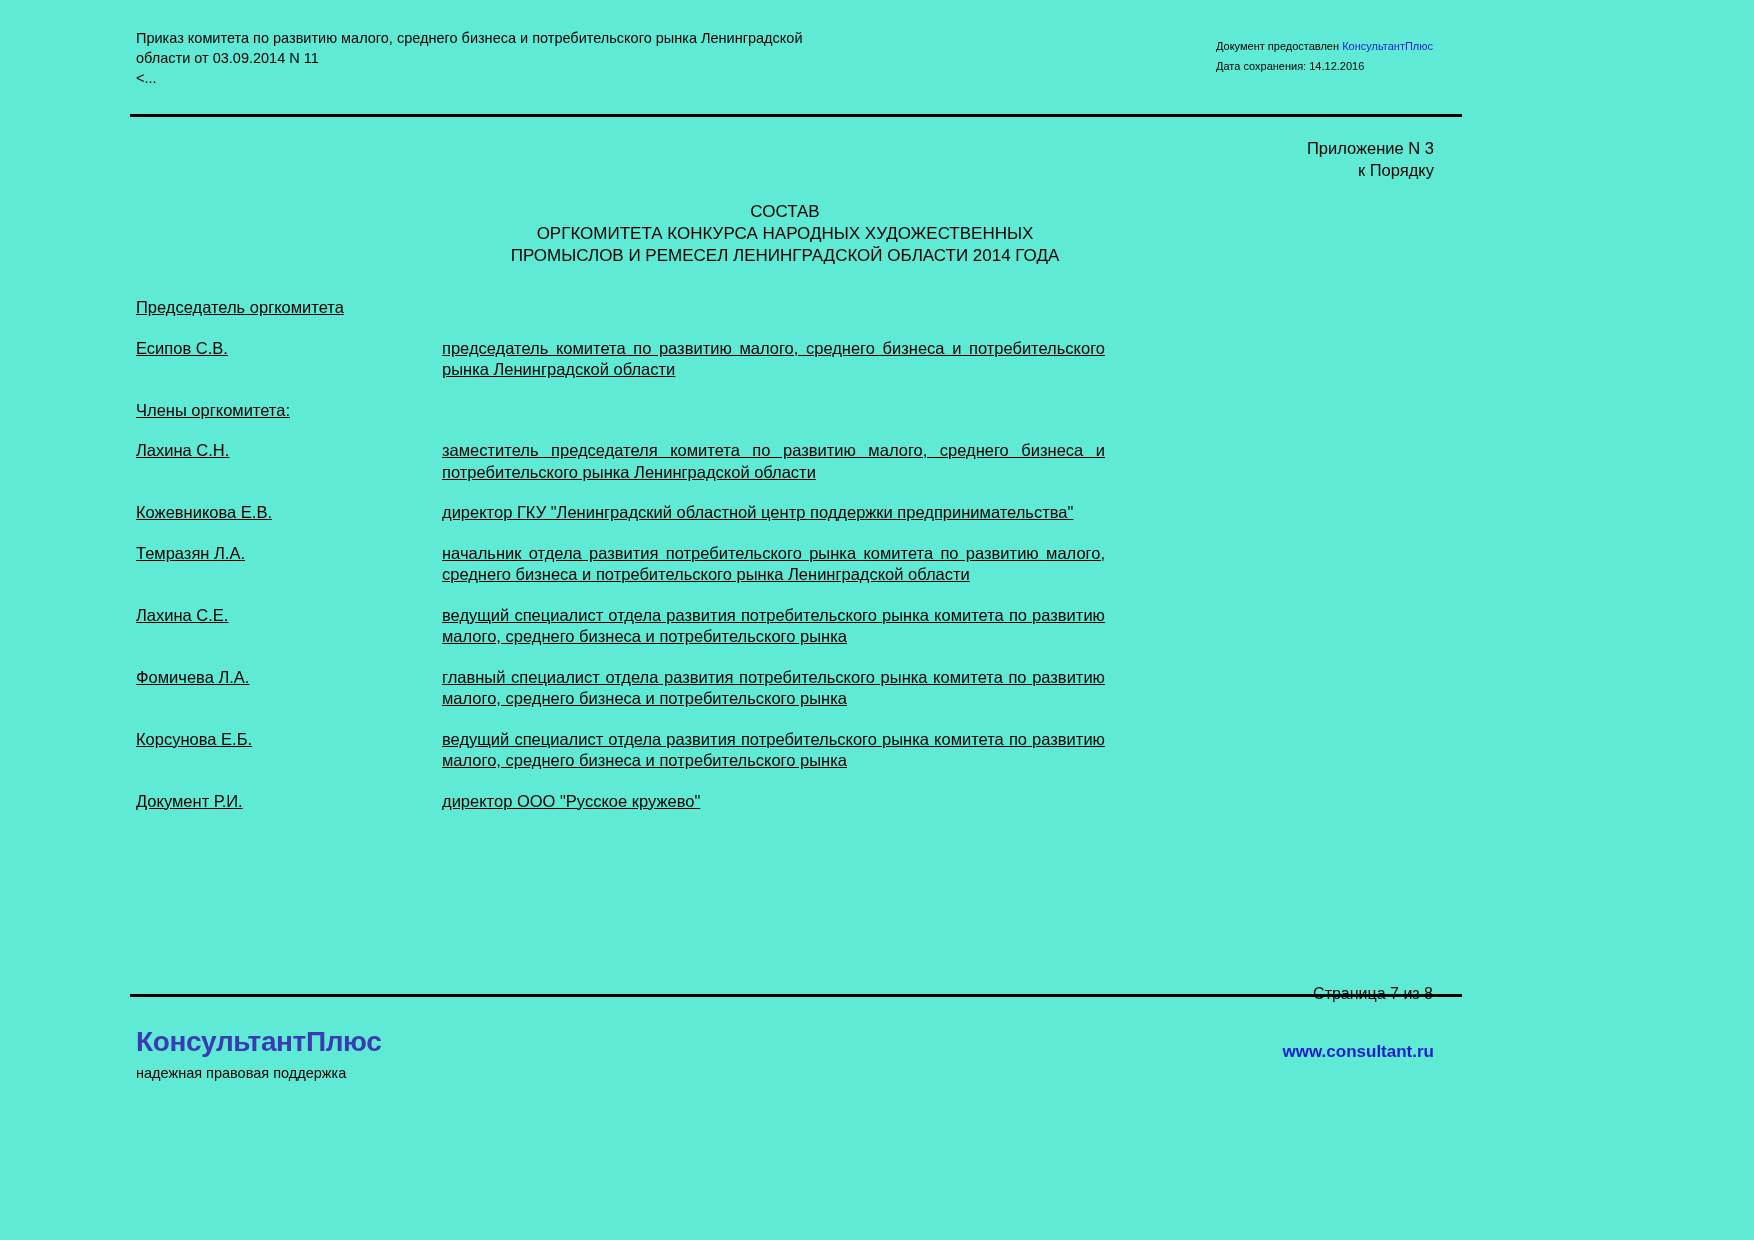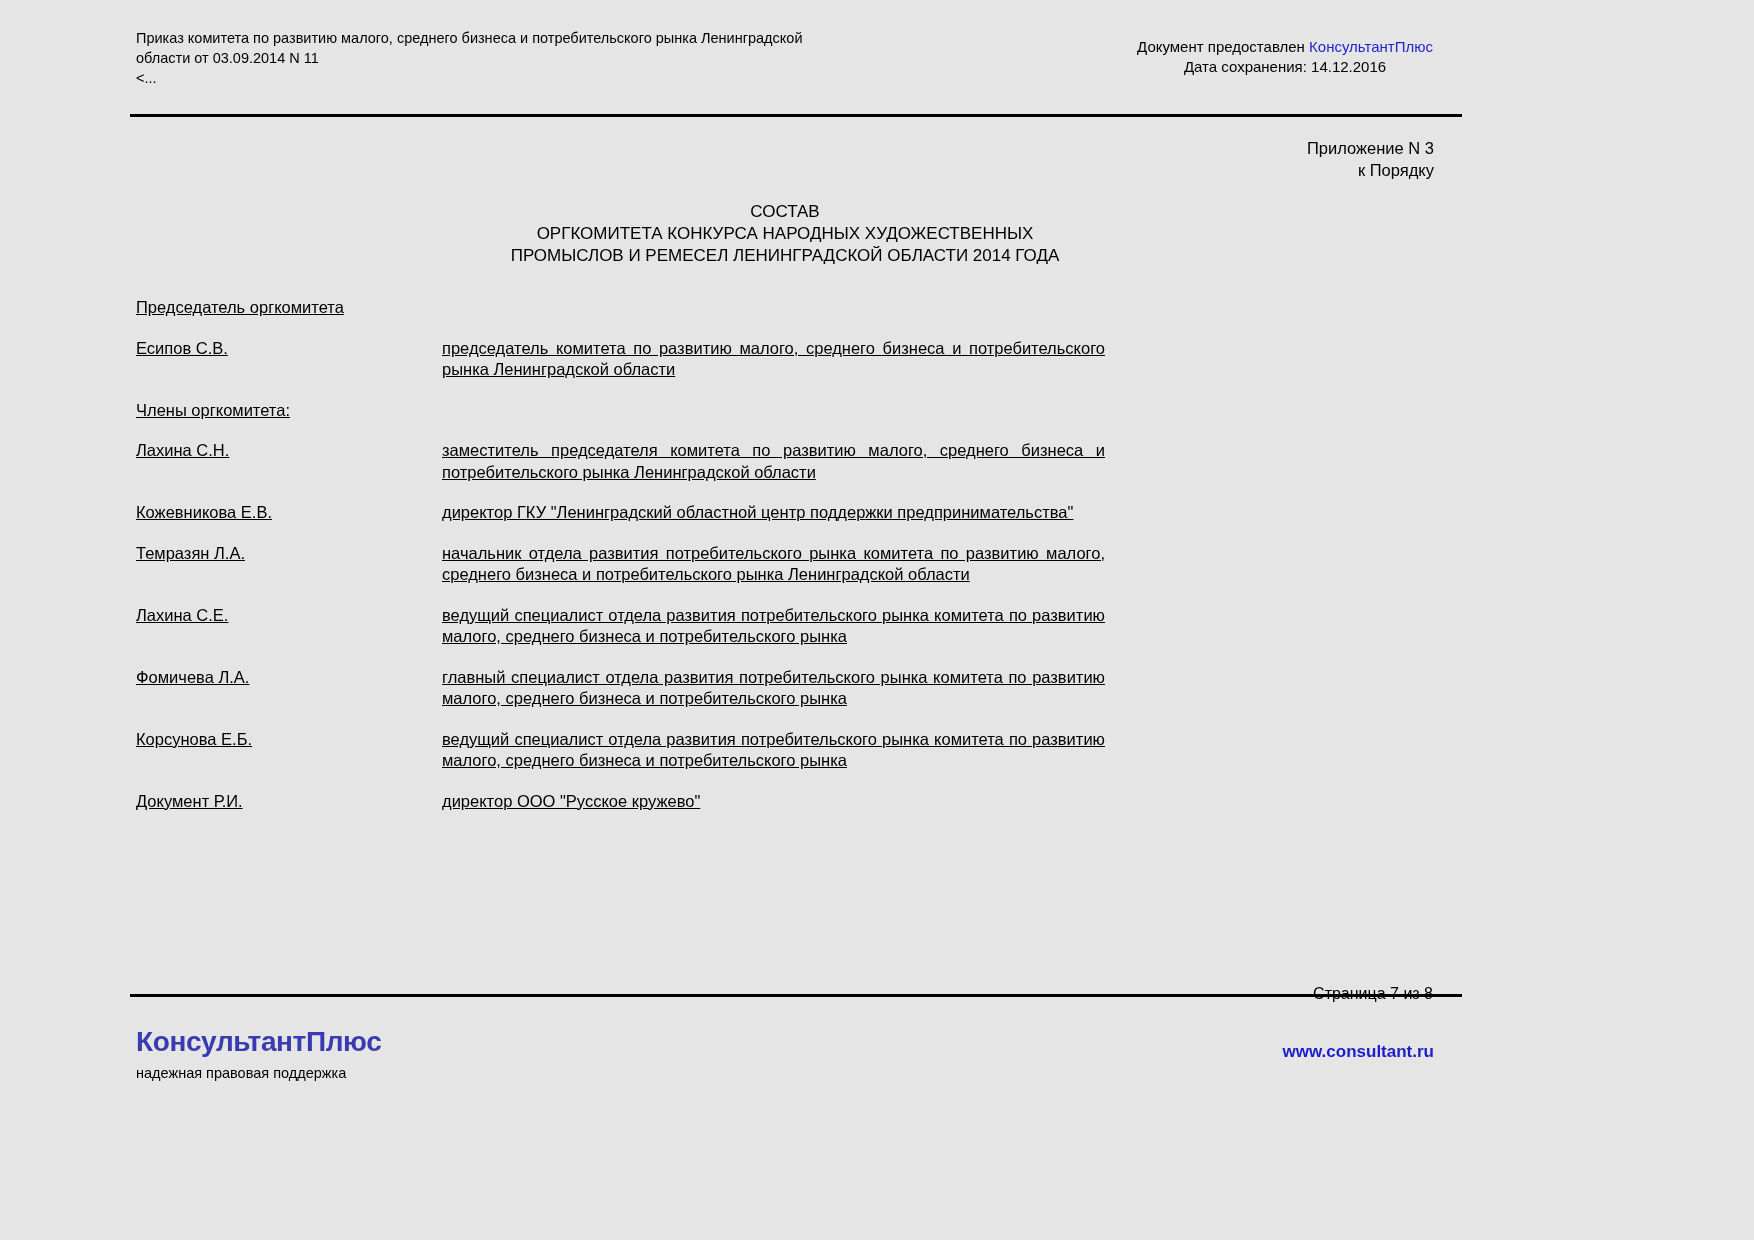--- a/index.html
+++ b/index.html
@@ -2,30 +2,30 @@
 <html><head>
 <meta charset="utf-8">
 <style>
   * { margin:0; padding:0; box-sizing:border-box; }
   html,body { background:#ffffff; }
   body {
     width:1754px; height:1240px; position:relative;
     font-family:"Liberation Sans", sans-serif; color:#000;
     -webkit-font-smoothing:antialiased;
   }
-  .page { position:absolute; inset:0; background:#e5e5e5; overflow:hidden; }
+  .page { position:absolute; inset:0; background:#5eead4; overflow:hidden; }
 
   
   .header-left {
     position:absolute; left:136px; top:28px;
     font-size:14.5px; line-height:20px; white-space:nowrap;
   }
   .header-right {
     position:absolute; right:321px; top:37px;
-    text-align:center; font-size:15px; line-height:19.5px; white-space:nowrap;
+    text-align:left; font-size:11px; line-height:19.5px; white-space:nowrap;
   }
   a.doc-link { color:#2424cd; text-decoration:none; cursor:pointer; }
 
   .rule { position:absolute; left:130px; width:1332px; height:3px; background:#000; }
   .rule-top { top:114px; }
   .rule-bottom { top:994px; }
 
   .annex {
     position:absolute; left:136px; top:137px; width:1298px;
     text-align:right; font-size:16.5px; line-height:22px;

